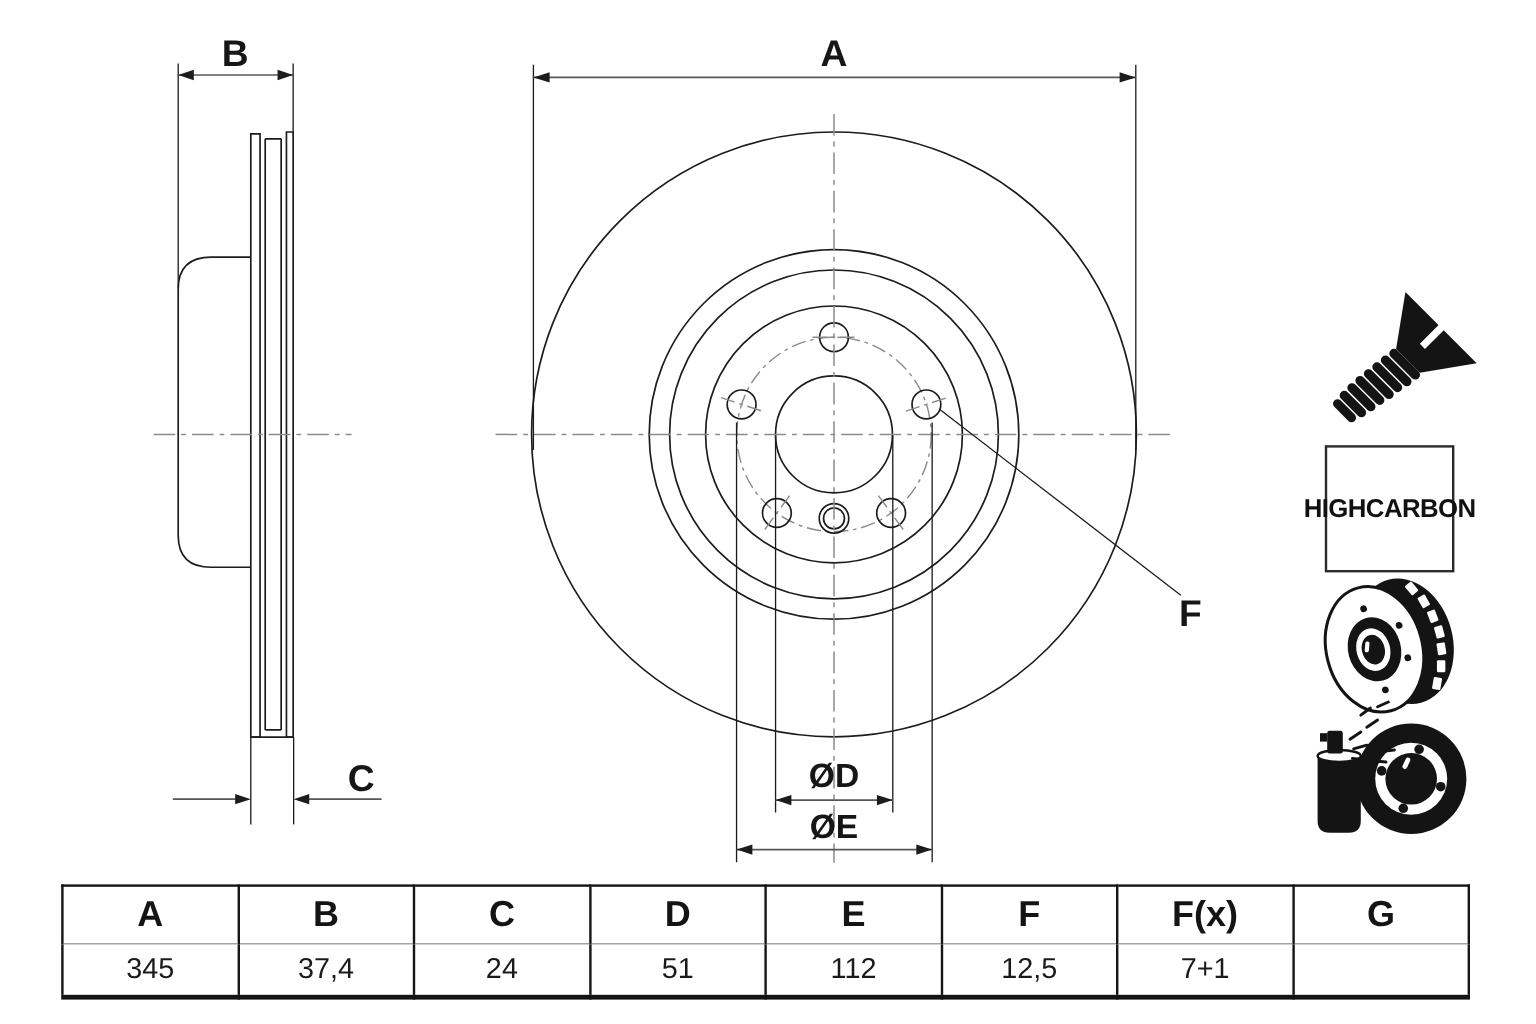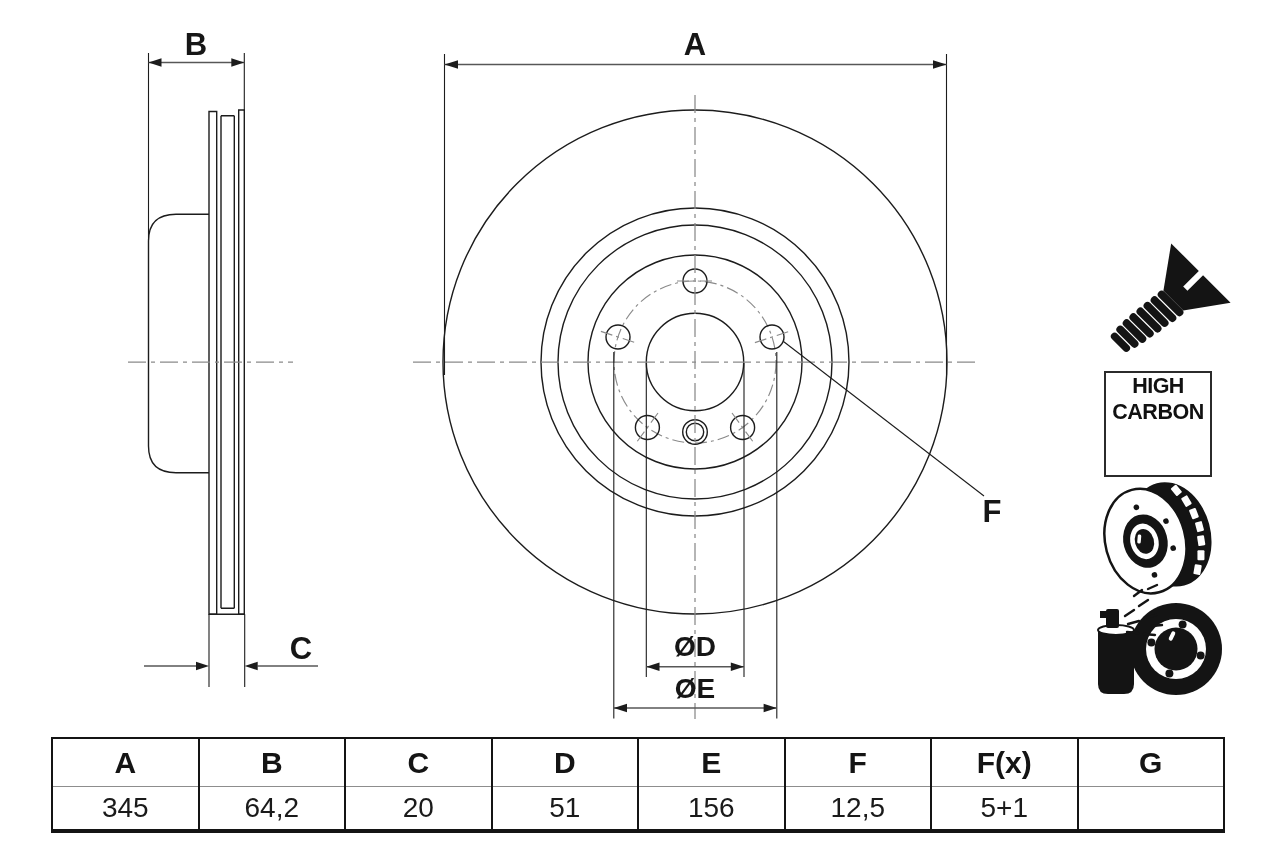--- a/index.html
+++ b/index.html
@@ -12,31 +12,31 @@
   .dim {stroke:#575757;stroke-width:1.4;fill:none;}
   .cl  {stroke:#8a8a8a;stroke-width:1.25;fill:none;stroke-dasharray:18 5 4 5;}
   .clb {stroke:#8a8a8a;stroke-width:1.15;fill:none;stroke-dasharray:12 4 3 4;}
   .ah  {fill:#1c1c1c;stroke:none;}
   .lbl {font-family:"Liberation Sans",sans-serif;font-weight:bold;font-size:31px;fill:#161616;text-anchor:middle;}
   .lbl2{font-family:"Liberation Sans",sans-serif;font-weight:bold;font-size:28px;fill:#161616;text-anchor:middle;}
   .ic  {fill:#141414;stroke:none;}
   .icw {fill:#ffffff;stroke:none;}
   
   .hc-box{position:absolute;left:1104px;top:371px;width:104px;height:102px;
-          border:2px solid #2b2b2b;background:#fff;display:flex;flex-direction:column;
-          align-items:center;justify-content:flex-start;}
+          border:2px solid #2b2b2b;background:#fff;display:flex;flex-direction:row;
+          align-items:center;justify-content:center;}
   .hc-box span{font-weight:bold;font-size:21.5px;line-height:26px;color:#111;letter-spacing:-0.5px;}
   
   .spec{position:absolute;left:51px;top:737px;width:1174px;}
   .spec table{width:100%;border-collapse:collapse;table-layout:fixed;
               border:2px solid #141414;border-bottom:4px solid #141414;}
   .spec th{border:2px solid #141414;border-bottom:1.5px solid #8d8d8d;height:47px;
            font-size:30px;font-weight:bold;color:#141414;text-align:center;padding:0;}
   .spec td{border:2px solid #141414;border-top:none;height:42px;
-           font-size:28px;font-weight:normal;color:#1a1a1a;text-align:center;padding:0;margin-top:48px;}
+           font-size:24px;font-weight:normal;color:#1a1a1a;text-align:center;padding:0;margin-top:48px;}
 </style>
 </head>
 <body>
 
 <div class="canvas">
 
 <svg width="1280" height="853" viewBox="0 0 1280 853">
 
   <g>
 
@@ -192,25 +192,25 @@
       <th>B</th>
       <th>C</th>
       <th>D</th>
       <th>E</th>
       <th>F</th>
       <th>F(x)</th>
       <th>G</th>
     </tr>
     <tr>
       <td>345</td>
-      <td>64,2</td>
-      <td>20</td>
+      <td>37,4</td>
+      <td>24</td>
       <td>51</td>
-      <td>156</td>
+      <td>112</td>
       <td>12,5</td>
-      <td>5+1</td>
+      <td>7+1</td>
       <td></td>
     </tr>
   </tbody>
       </table>
 </div>
 
 </div>
 
 </body></html>

